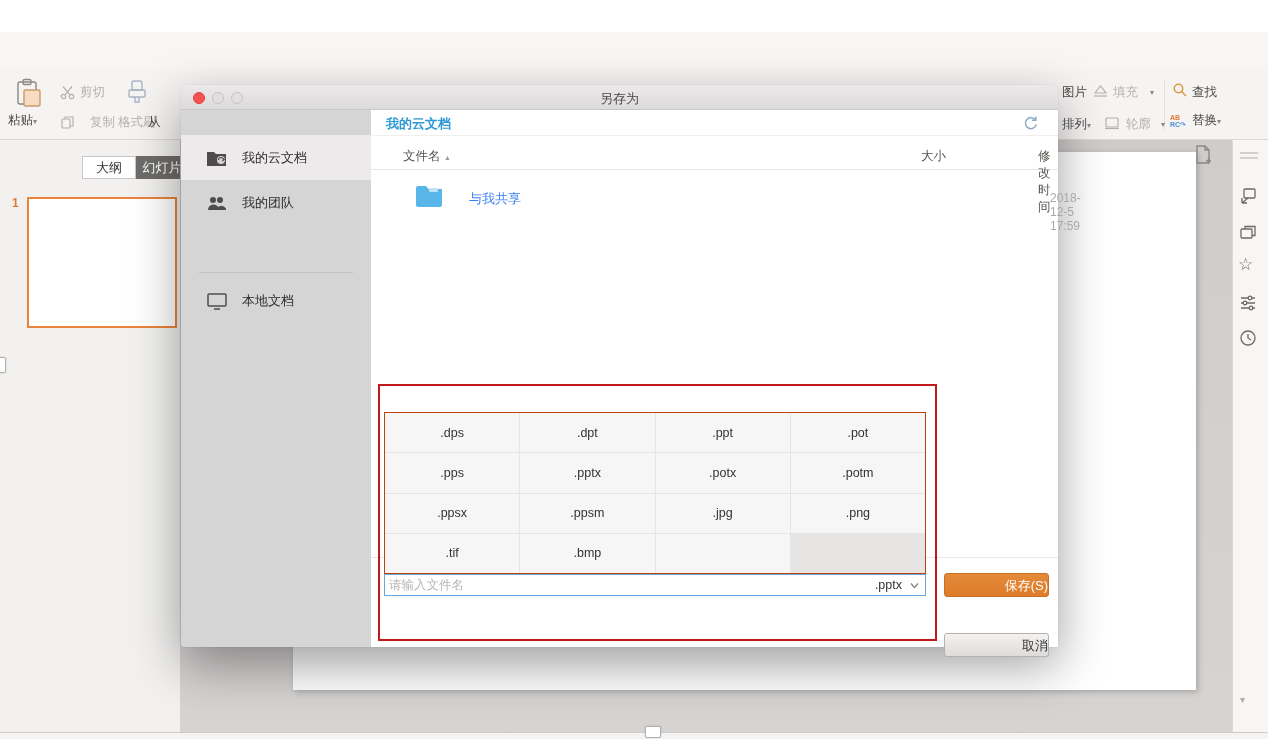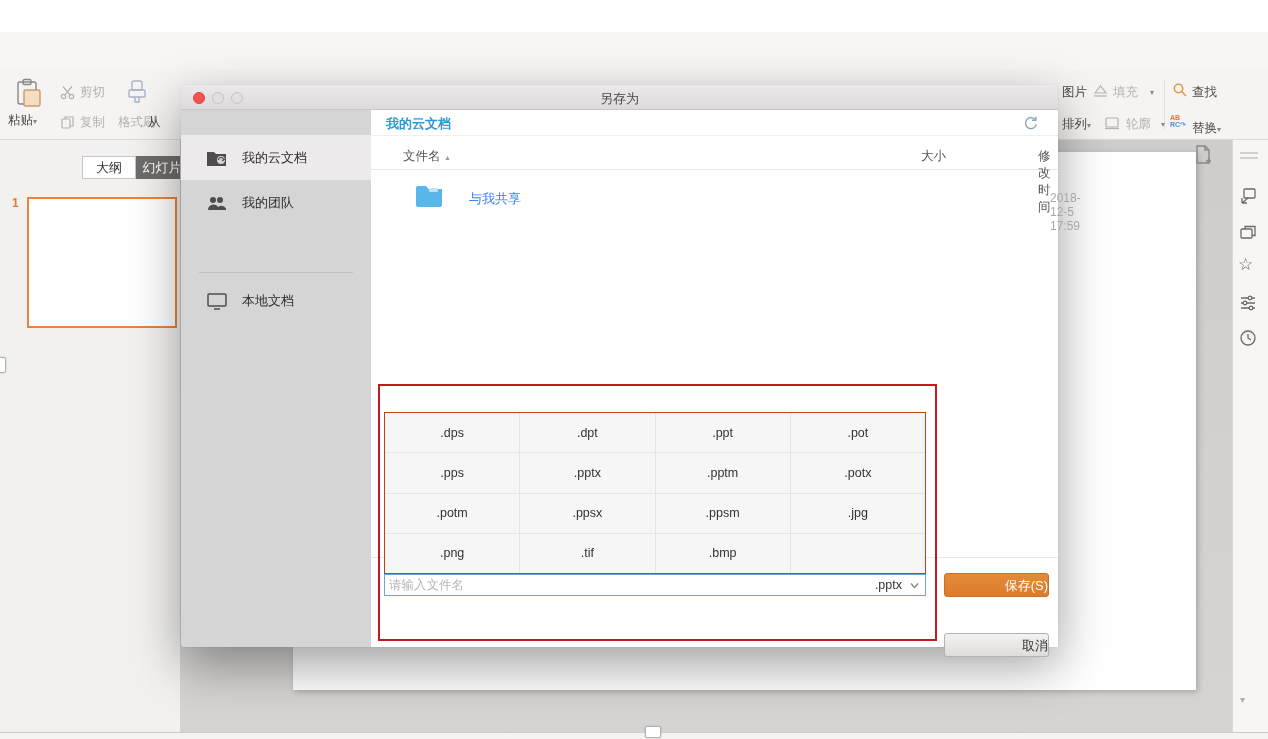--- a/index.html
+++ b/index.html
@@ -184,21 +184,21 @@
     <div class="abs rlabel-dark" style="left:8px; top:42px;"><span>粘贴</span><span class="dd">▾</span></div>
 
     <div class="abs" style="left:60px; top:14px; display:flex; align-items:center; gap:5px;">
       <svg width="15" height="15" viewBox="0 0 15 15" style="fill:none; stroke:#b3b1af; stroke-width:1.2;">
           <circle cx="3.5" cy="11.5" r="2.2"></circle>
           <circle cx="11.5" cy="11.5" r="2.2"></circle>
           <path d="M4.8 9.8 L12 1.5 M10.2 9.8 L3 1.5"></path>
         </svg>
       <span class="rlabel-dim">剪切</span>
     </div>
-    <div class="abs" style="left:60px; top:44px; display:flex; align-items:center; gap:5px;">
+    <div class="abs" style="left:60px; top:44px; display:flex; align-items:center; gap:15px;">
       <svg width="15" height="15" viewBox="0 0 15 15" style="fill:none; stroke:#b3b1af; stroke-width:1.2;">
           <rect x="2" y="4" width="8" height="9" rx="1"></rect>
           <path d="M5 4 V2 h8 v9 h-3"></path>
         </svg>
       <span class="rlabel-dim">复制</span>
     </div>
 
     <div class="abs" style="left:124px; top:8px;">
       <svg width="26" height="30" viewBox="0 0 26 30" style="fill:none; stroke:#a9b4c4; stroke-width:1.4;">
           <path d="M8 12 V5 a2 2 0 0 1 2 -2 h6 a2 2 0 0 1 2 2 v7 z"></path>
@@ -231,21 +231,21 @@
     <div class="abs rlabel-dark" style="left:1062px; top:46px;"><span>排列</span><span class="dd">▾</span></div>
     <div class="abs" style="left:1104px; top:45px;">
       <svg width="16" height="15" viewBox="0 0 16 15" style="fill:none; stroke:#b3b1af; stroke-width:1.2;">
           <rect x="2" y="3" width="12" height="9" rx="1"></rect>
           <path d="M1 13.5 h14"></path>
         </svg>
     </div>
     <div class="abs rlabel-dim" style="left:1126px; top:46px;"><span>轮廓</span></div>
     <div class="abs dd" style="left:1161px; top:50px;">▾</div>
     <div class="abs" style="left:1170px; top:44px; font-size:7px; font-weight:bold; color:#e07a3a; line-height:7px;">AB<br><span style="color:#4e8cd9;">RC↷</span></div>
-    <div class="abs rlabel-dark" style="left:1192px; top:50px;"><span>替换</span><span class="dd">▾</span></div>
+    <div class="abs rlabel-dark" style="left:1192px; top:42px;"><span>替换</span><span class="dd">▾</span></div>
     <div id="ribbon-expand" class="abs">›</div>
   </div>
 
   <div id="left-panel" class="abs">
     <div class="abs mini-handle" style="left:-4px; top:217px; width:10px; height:16px;"></div>
   </div>
   <div id="outline-tab" class="abs">大纲</div>
   <div id="slides-tab" class="abs">幻灯片</div>
   <div id="slide-num" class="abs">1</div>
   <div id="slide-thumb" class="abs"></div>
@@ -360,21 +360,20 @@
 
     <div id="sep-line" class="abs"></div>
 
     <div id="fmt-table" class="abs">
       <div class="fmt-cell">.dps</div>
       <div class="fmt-cell">.dpt</div>
       <div class="fmt-cell">.ppt</div>
       <div class="fmt-cell">.pot</div>
       <div class="fmt-cell">.pps</div>
       <div class="fmt-cell">.pptx</div>
-      <div class="fmt-cell">.pptm</div>
       <div class="fmt-cell">.potx</div>
       <div class="fmt-cell">.potm</div>
       <div class="fmt-cell">.ppsx</div>
       <div class="fmt-cell">.ppsm</div>
       <div class="fmt-cell">.jpg</div>
       <div class="fmt-cell">.png</div>
       <div class="fmt-cell">.tif</div>
       <div class="fmt-cell">.bmp</div>
       <div class="fmt-cell"></div>
     </div>

